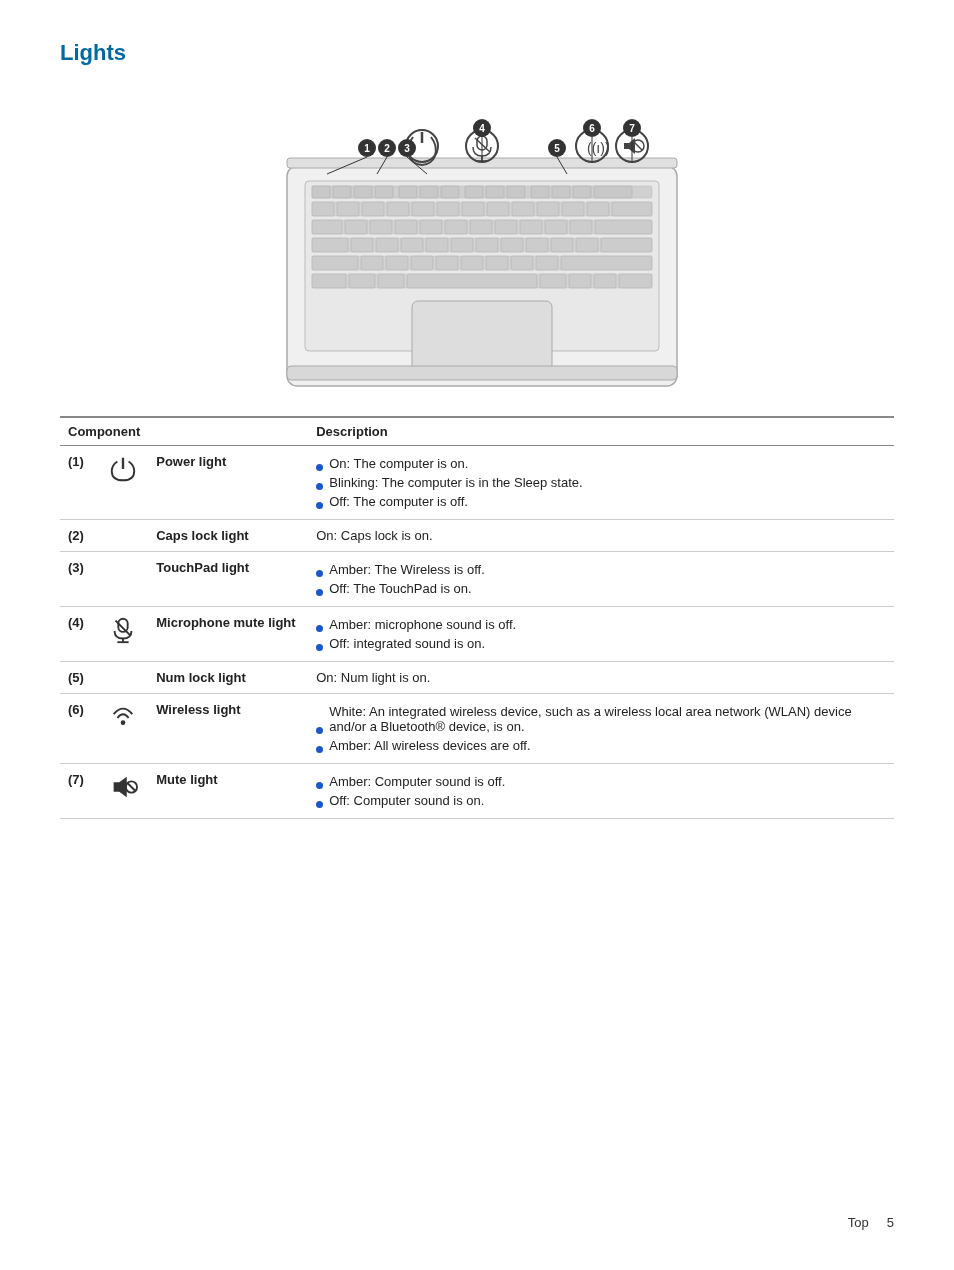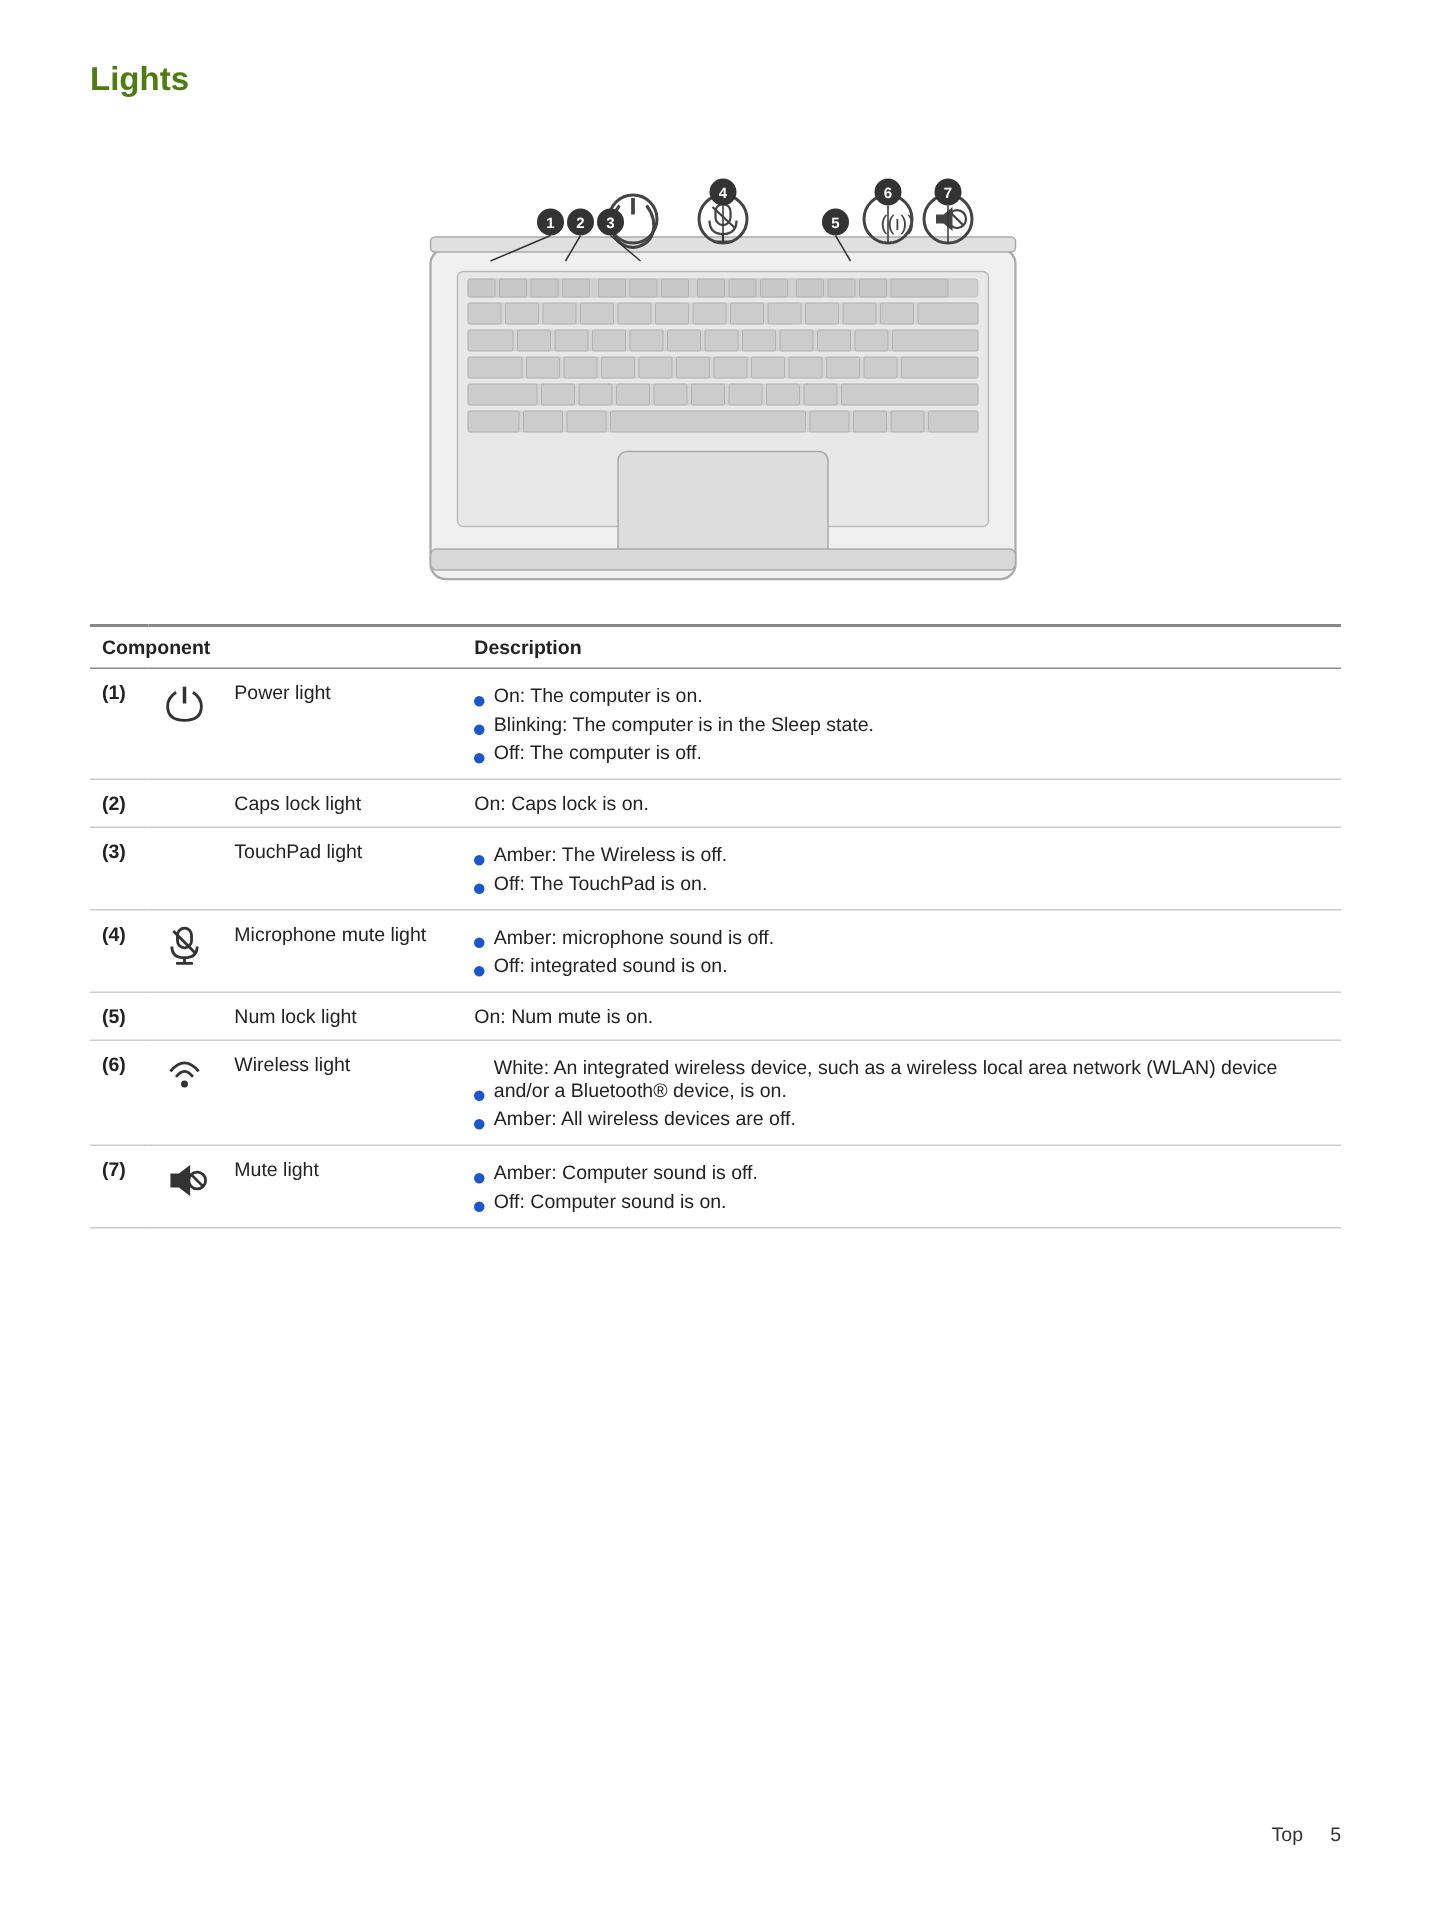--- a/index.html
+++ b/index.html
@@ -6,21 +6,21 @@
     body {
       font-family: Arial, Helvetica, sans-serif;
       font-size: 13px;
       background: #fff;
       color: #222;
       width: 954px;
       min-height: 1270px;
       padding: 40px 60px;
     }
     h1.page-title {
-      color: #4d7c0f;
+      color: #0369a1;
       font-size: 22px;
       font-weight: bold;
       margin-bottom: 20px;
     }
     .diagram-container {
       display: flex;
       justify-content: center;
       margin-bottom: 20px;
     }
     
@@ -53,20 +53,21 @@
       white-space: nowrap;
       width: 36px;
     }
     .comp-icon {
       width: 44px;
       text-align: center;
       vertical-align: middle;
     }
     .comp-name {
       width: 160px;
+      font-weight: bold;
     }
     .comp-desc {
       width: auto;
     }
     .bullet-list {
       list-style: none;
       padding: 0;
     }
     .bullet-list li {
       padding: 2px 0;
@@ -326,21 +327,21 @@
               <span class="bullet-dot"></span>
               <span>Off: integrated sound is on.</span>
             </li>
           </ul>
         </td>
       </tr>
       <tr>
         <td class="comp-num">(5)</td>
         <td class="comp-icon"></td>
         <td class="comp-name">Num lock light</td>
-        <td class="comp-desc">On: Num mute is on.</td>
+        <td class="comp-desc">On: Num light is on.</td>
       </tr>
       <tr>
         <td class="comp-num">(6)</td>
         <td class="comp-icon"><svg viewBox="0 0 32 32" width="30" height="30" fill="none" stroke="#333" stroke-width="2">
       <circle cx="16" cy="22" r="2.5" fill="#333" stroke="none"></circle>
       <path d="M10,17 Q13,13 16,13 Q19,13 22,17"></path>
       <path d="M6,13 Q11,7 16,7 Q21,7 26,13"></path>
     </svg></td>
         <td class="comp-name">Wireless light</td>
         <td class="comp-desc">

